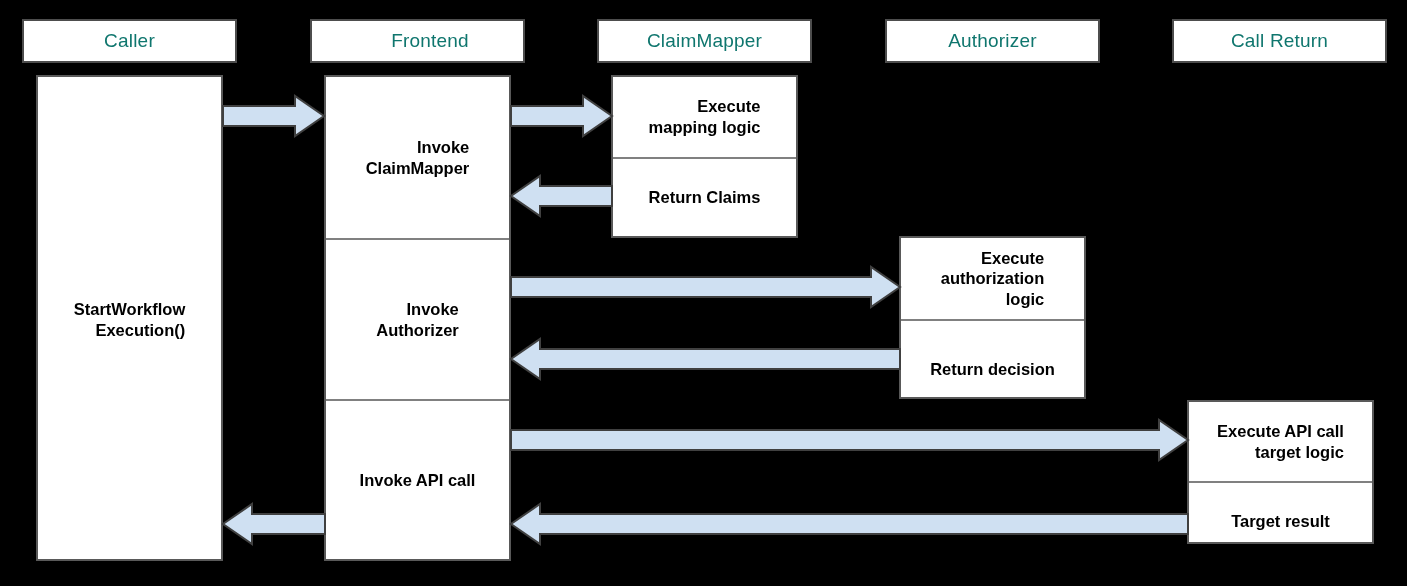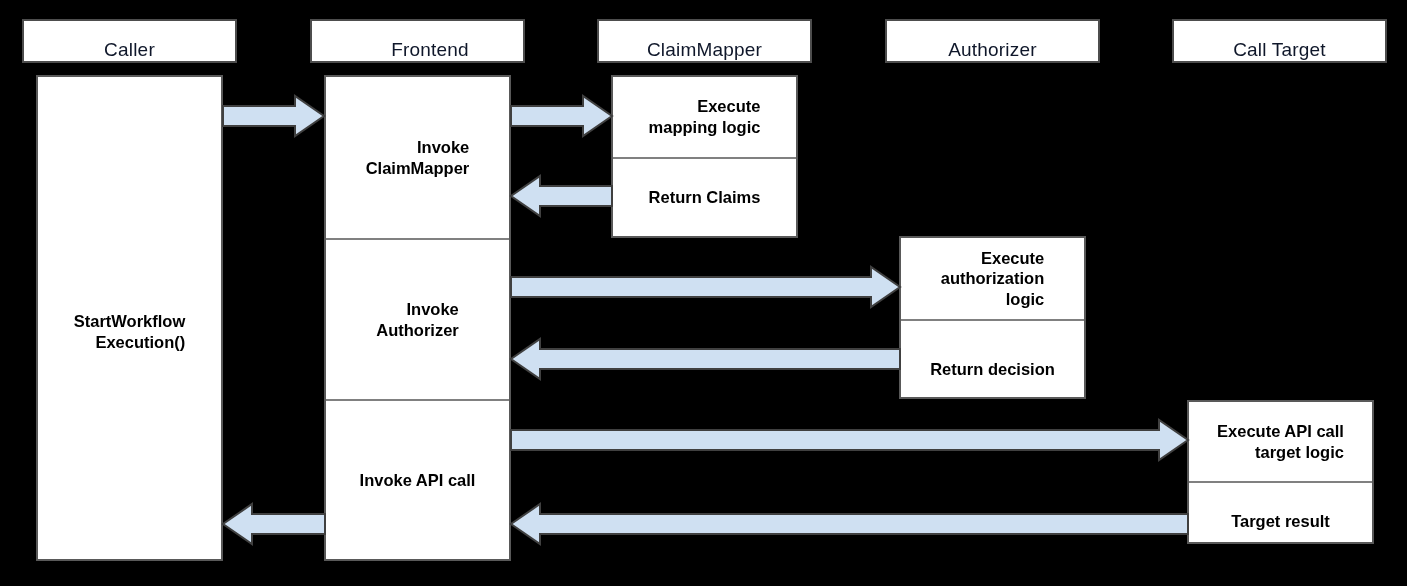--- a/index.html
+++ b/index.html
@@ -15,23 +15,23 @@
     font-family: "Liberation Sans", sans-serif;
     overflow: hidden;
   }
   
   .lifeline-header {
     position: absolute;
     background: #ffffff;
     border: 2px solid #4d4d4d;
     box-sizing: border-box;
     display: flex;
-    align-items: flex-end;
+    align-items: center;
     justify-content: center;
-    color: #0f172a;
+    color: #0f766e;
     font-size: 19px;
     font-weight: 400;
     letter-spacing: 0.2px;
   }
   
   .activation {
     position: absolute;
     background: #ffffff;
     border: 2px solid #595959;
     box-sizing: border-box;
@@ -75,25 +75,25 @@
 
   <div class="lifeline-header" style="left:597px; top:19px; width:215px; height:44px;">
     <span>ClaimMapper</span>
   </div>
 
   <div class="lifeline-header" style="left:885px; top:19px; width:215px; height:44px;">
     <span>Authorizer</span>
   </div>
 
   <div class="lifeline-header" style="left:1172px; top:19px; width:215px; height:44px;">
-    <span>Call Target</span>
+    <span>Call Return</span>
   </div>
 
   <div class="activation" style="left:36px; top:75px; width:187px; height:486px;">
-    <div class="segment" style="top:12px; height:486px; white-space:pre-line;">StartWorkflow
+    <div class="segment" style="top:0; height:486px; white-space:pre-line;">StartWorkflow
 Execution()</div>
   </div>
 
   <div class="activation" style="left:324px; top:75px; width:187px; height:486px;">
     <div class="segment" style="top:0; height:161px; white-space:pre-line;">Invoke
 ClaimMapper</div>
     <div class="segment divider-top" style="top:161px; height:161px; white-space:pre-line;">Invoke
 Authorizer</div>
     <div class="segment divider-top" style="top:322px; height:160px; white-space:pre-line;">Invoke API call</div>
   </div>

